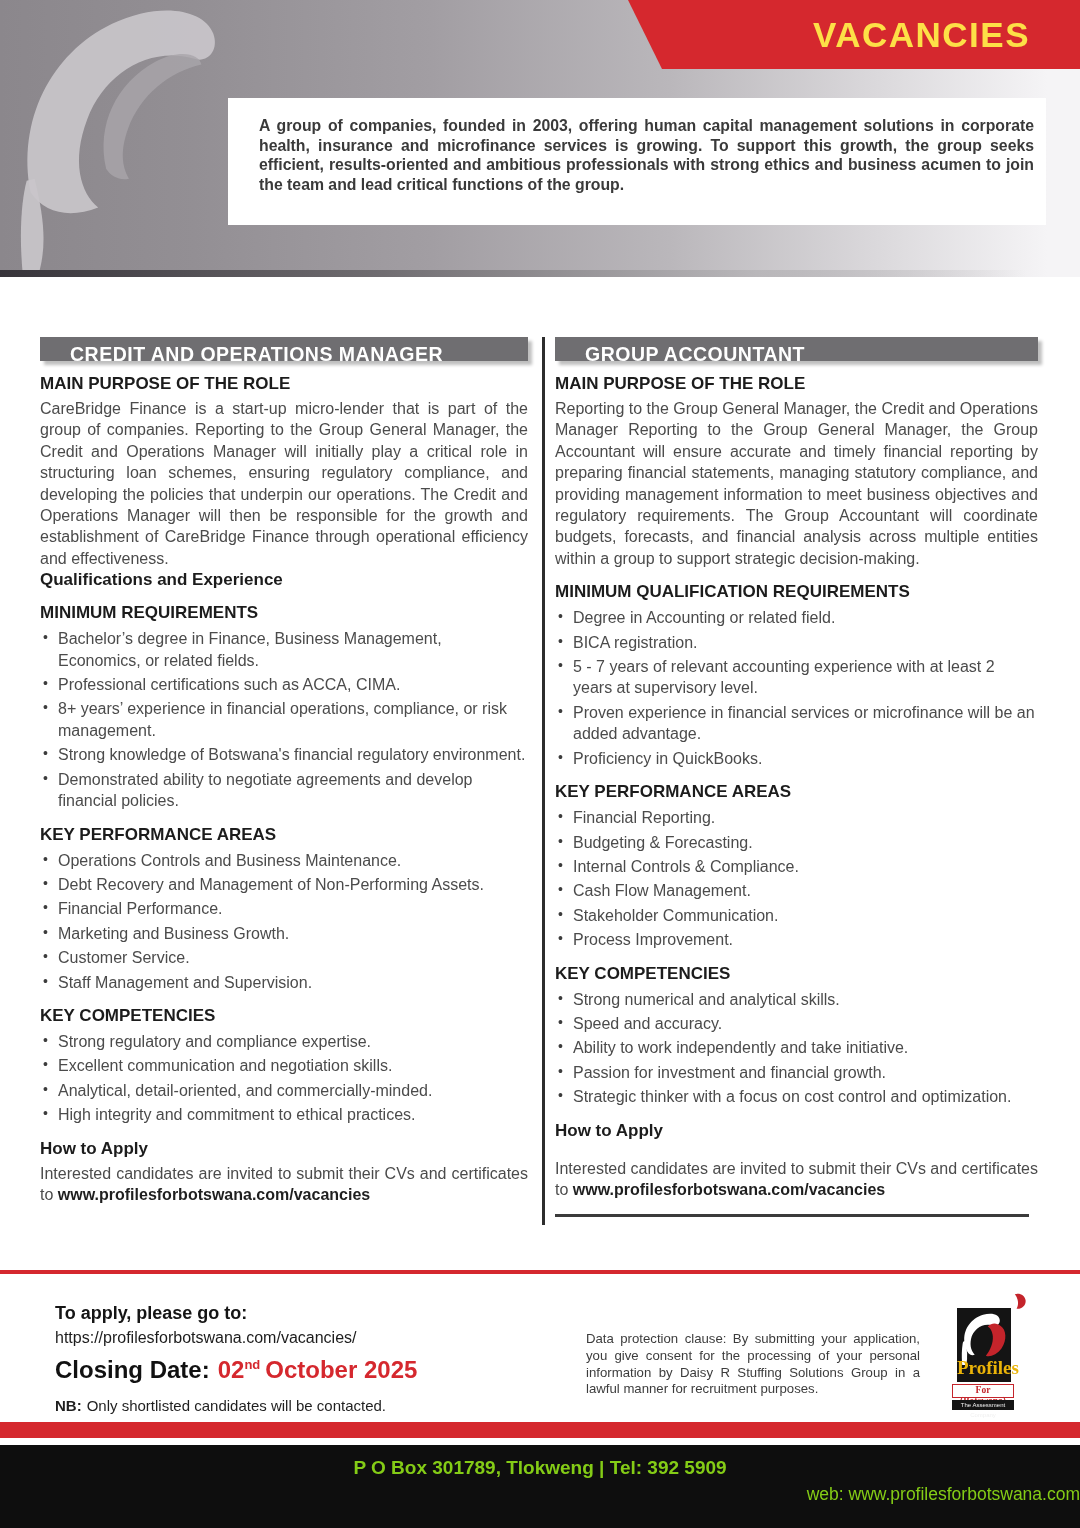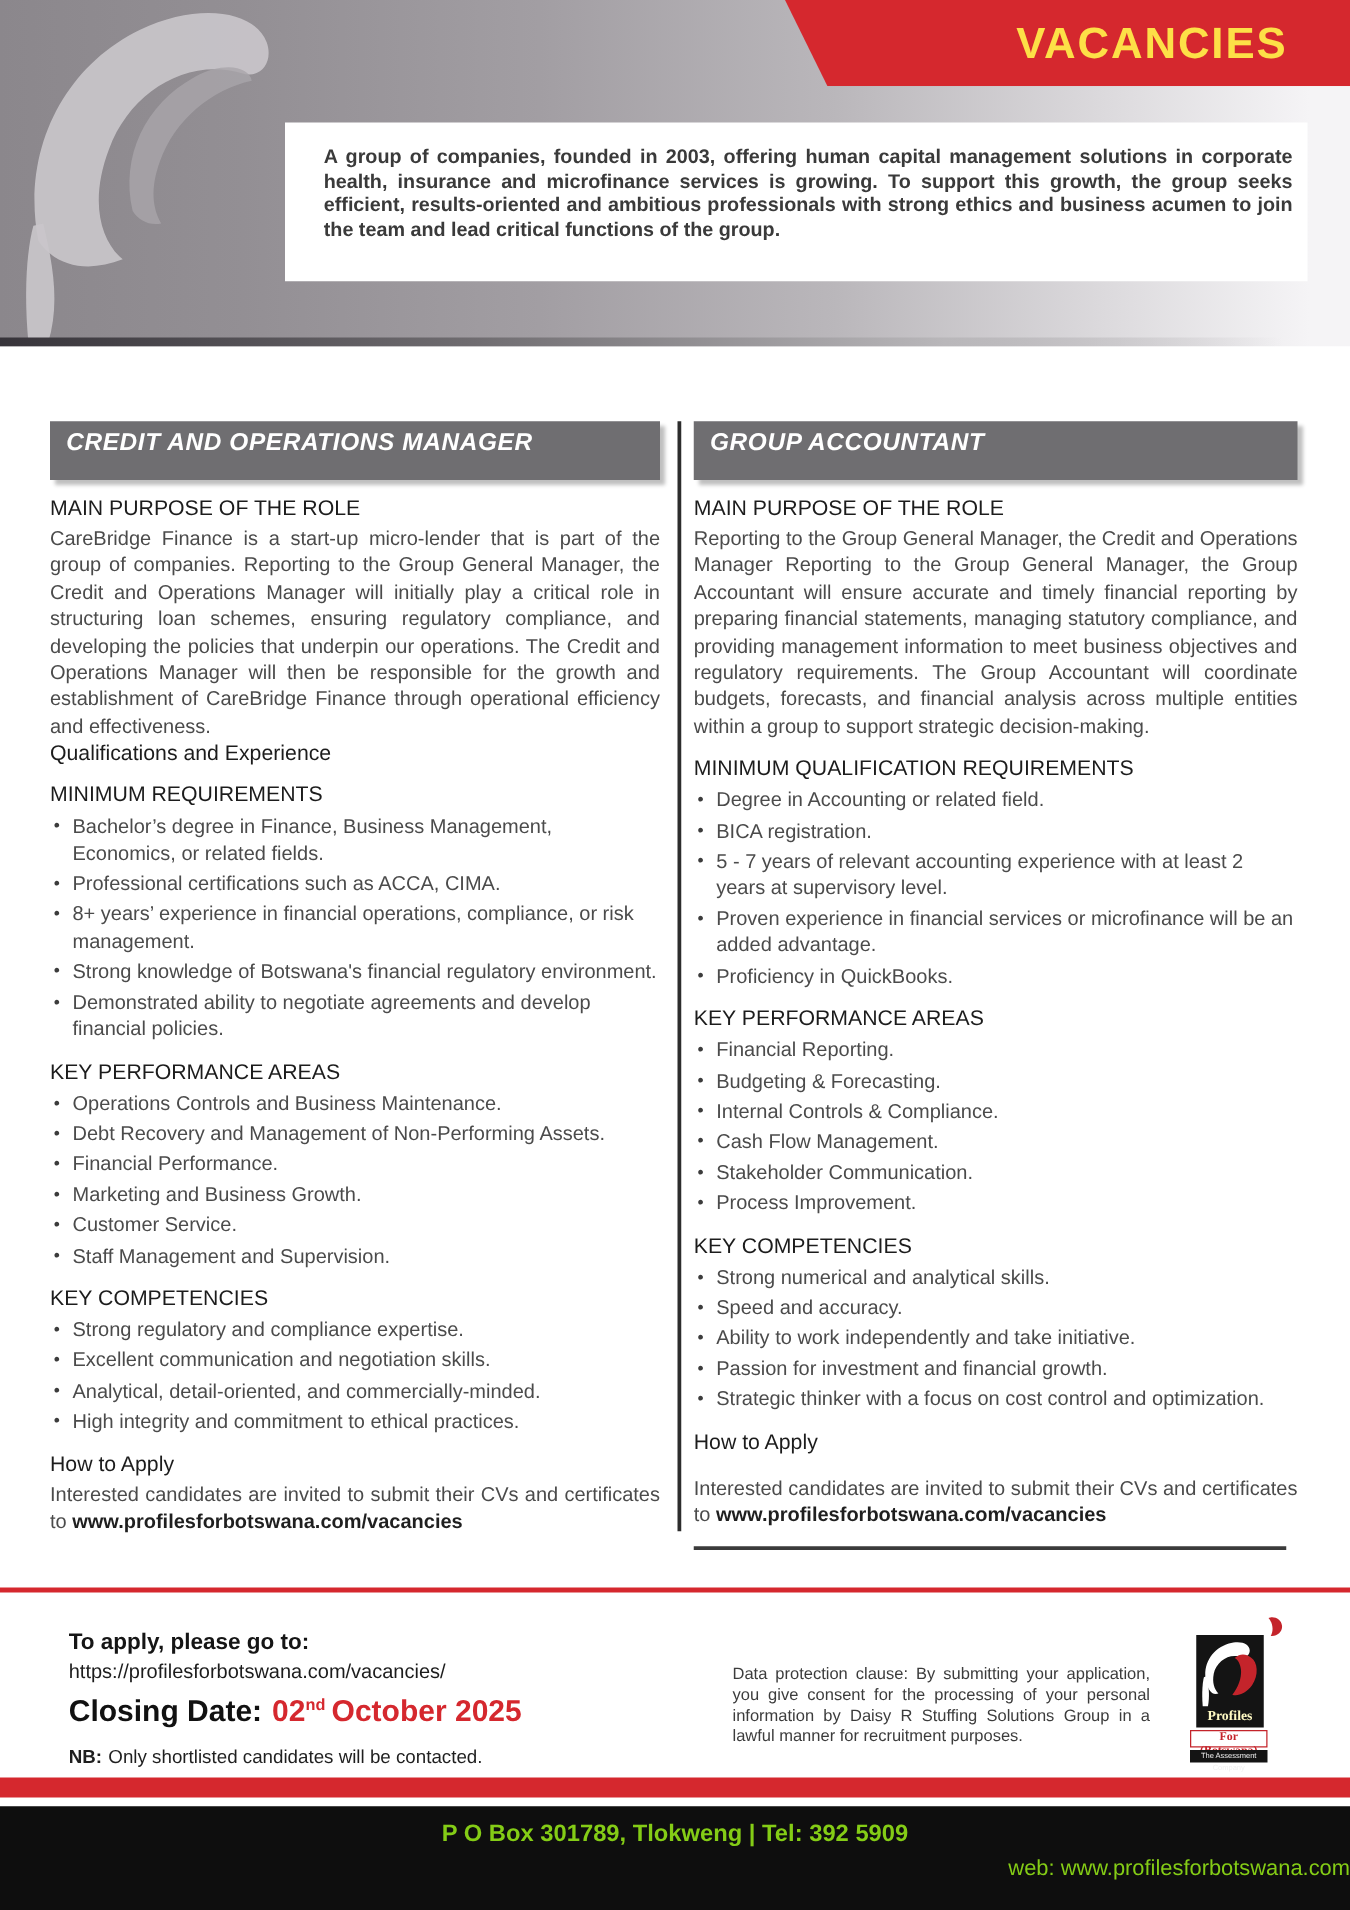--- a/index.html
+++ b/index.html
@@ -18,24 +18,24 @@
           text-align:right;padding-right:50px;box-sizing:border-box;}
   .vac-banner span{font-size:35px;font-weight:bold;color:#fde047;letter-spacing:1.5px;line-height:69px;}
   .intro-box{position:absolute;left:228px;top:98px;width:818px;height:127px;background:#fff;
           box-sizing:border-box;padding:18px 12px 0 31px;}
   .intro-box p{margin:0;font-size:15.8px;line-height:19.7px;font-weight:bold;color:#3a3a3a;text-align:justify;}
 
   
   .col{position:absolute;top:337px;}
   .col-left{left:40px;width:488px;}
   .col-right{left:555px;width:483px;}
-  .col-header{height:47px;background:var(--bargray);box-shadow:4px 4px 3px rgba(0,0,0,0.25);
-          padding-left:13px;line-height:34px;font-style:italic;}
+  .col-header{height:24px;background:var(--bargray);box-shadow:4px 4px 3px rgba(0,0,0,0.25);
+          padding-left:30px;line-height:34px;}
   .col-header span{color:#fff;font-weight:bold;font-size:19.5px;letter-spacing:0.5px;}
-  .sec{font-size:17px;font-weight:normal;color:var(--ink);margin:13px 0 0;}
+  .sec{font-size:17px;font-weight:bold;color:var(--ink);margin:13px 0 0;}
   .sec.tight{margin-top:1px;}
   .para{font-size:16px;line-height:21.4px;color:var(--body);text-align:justify;margin:4px 0 0;}
   ul.bullets{list-style:none;margin:5px 0 0;padding:0;}
   .bullets li{position:relative;padding-left:18px;margin:0 0 3px;font-size:16px;line-height:21.4px;color:var(--body);}
   .bullets .bullet{position:absolute;left:3px;top:-1px;font-size:14px;color:#3c3c3c;}
   .apply-para{margin-top:4px;}
   .apply-para.right-gap{margin-top:17px;}
   .url{font-weight:bold;color:#1f1f1f;}
   .end-rule{margin-top:14px;width:474px;height:3px;background:#3b3b3b;}
   .v-divider{position:absolute;left:542px;top:337px;width:3px;height:888px;background:#2d2d2d;}
@@ -52,22 +52,22 @@
   .nb{font-size:15px;color:#1f1f1f;margin-top:13px;}
   .nb span{margin-left:5px;font-weight:normal;}
   .dp{position:absolute;left:586px;top:1331px;width:334px;margin:0;
       font-size:13.2px;line-height:16.8px;color:#3c3c3c;text-align:justify;}
 
   
   .brand{position:absolute;left:948px;top:1287px;width:86px;height:128px;}
   .comma{position:absolute;right:6px;top:2px;}
   .brand-black{position:absolute;left:9px;top:21px;width:54px;height:74px;background:#141414;}
   .brand-black svg{position:absolute;left:1px;top:2px;}
-  .brand-name{position:absolute;left:0;bottom:3px;width:100%;text-align:center;color:#fef9c3;
-      font-family:"Liberation Serif",serif;font-weight:bold;font-size:11px;}
+  .brand-name{position:absolute;left:0;bottom:3px;width:100%;text-align:center;color:#eab308;
+      font-family:"Liberation Serif",serif;font-weight:bold;font-size:19px;}
   .brand-band{position:absolute;left:4px;top:97px;width:62px;height:14px;background:#fff;
       border:1px solid #c4242b;box-sizing:border-box;color:#c4242b;
       font-family:"Liberation Serif",serif;font-weight:bold;font-size:9.5px;line-height:11px;text-align:center;}
   .brand-tag{position:absolute;left:4px;top:113px;width:62px;height:10px;background:#141414;
       color:#f0f0f0;font-size:6px;line-height:10px;text-align:center;}
 
   
   .red-strip{position:absolute;left:0;top:1422px;width:1080px;height:16px;background:var(--red);}
   .footer{position:absolute;left:0;top:1445px;width:1080px;height:95px;background:#0e0e0e;text-align:center;color:#84cc16;}
   .f1{margin-top:12px;font-size:19px;font-weight:bold;}

